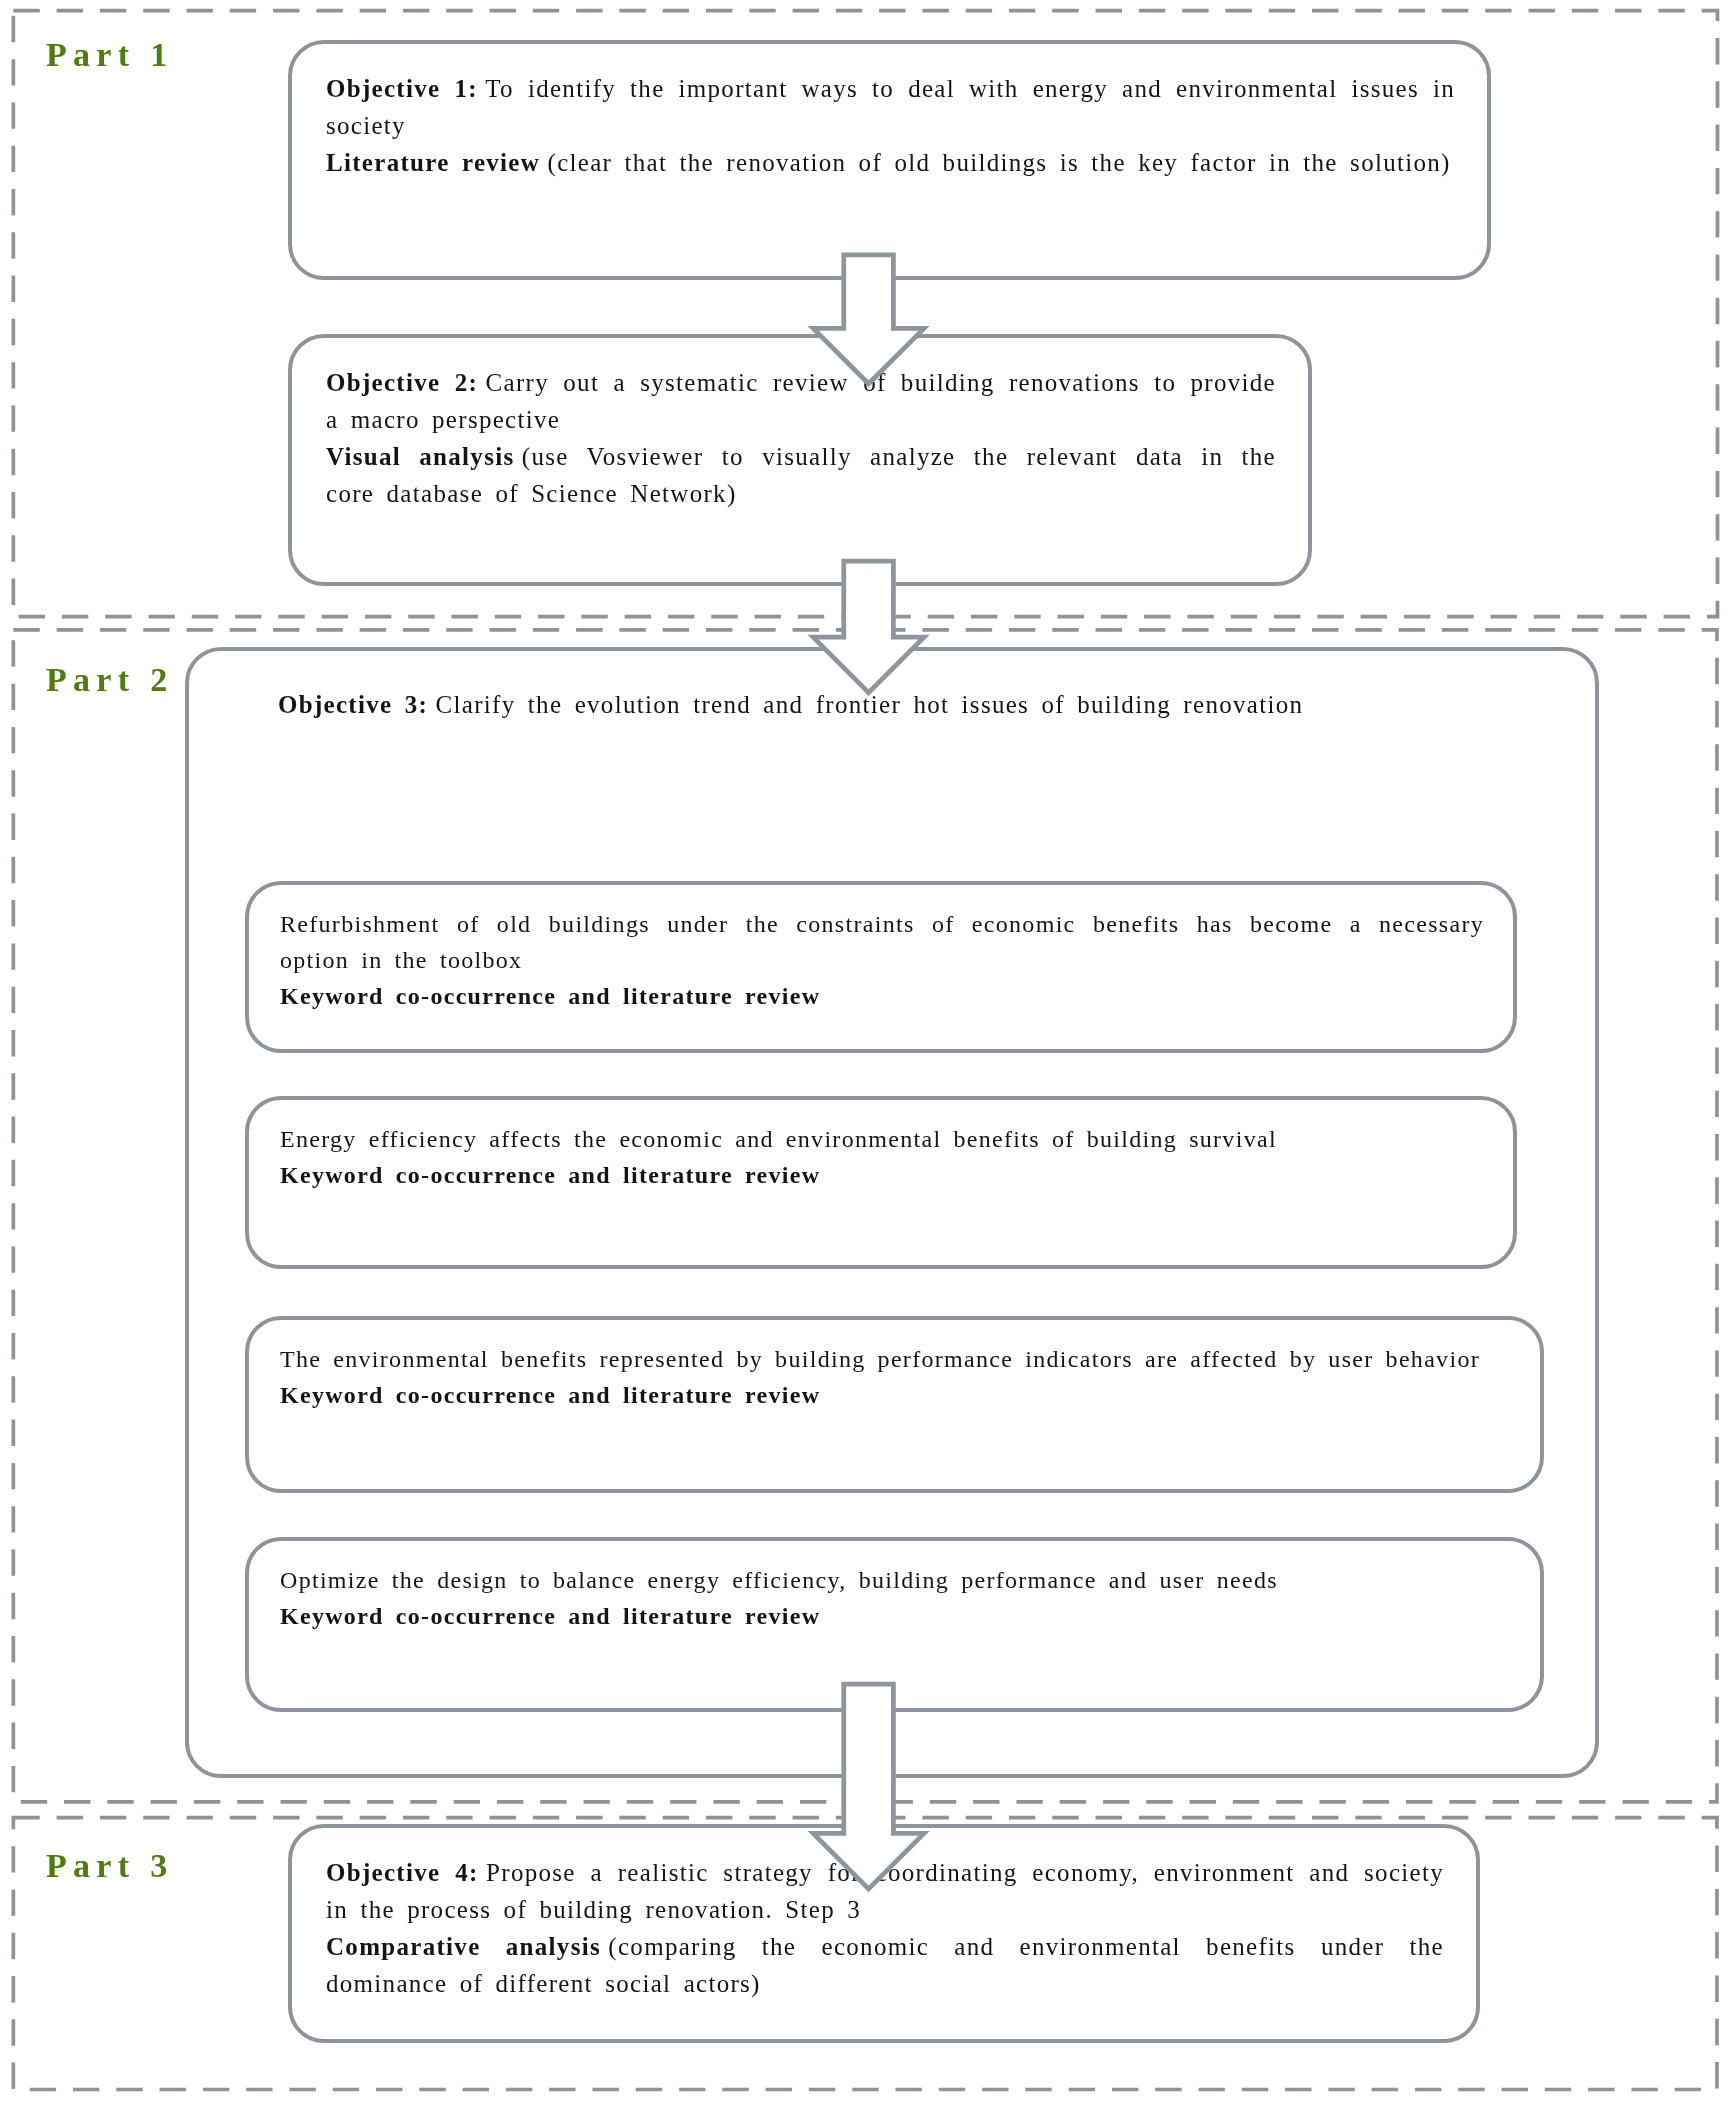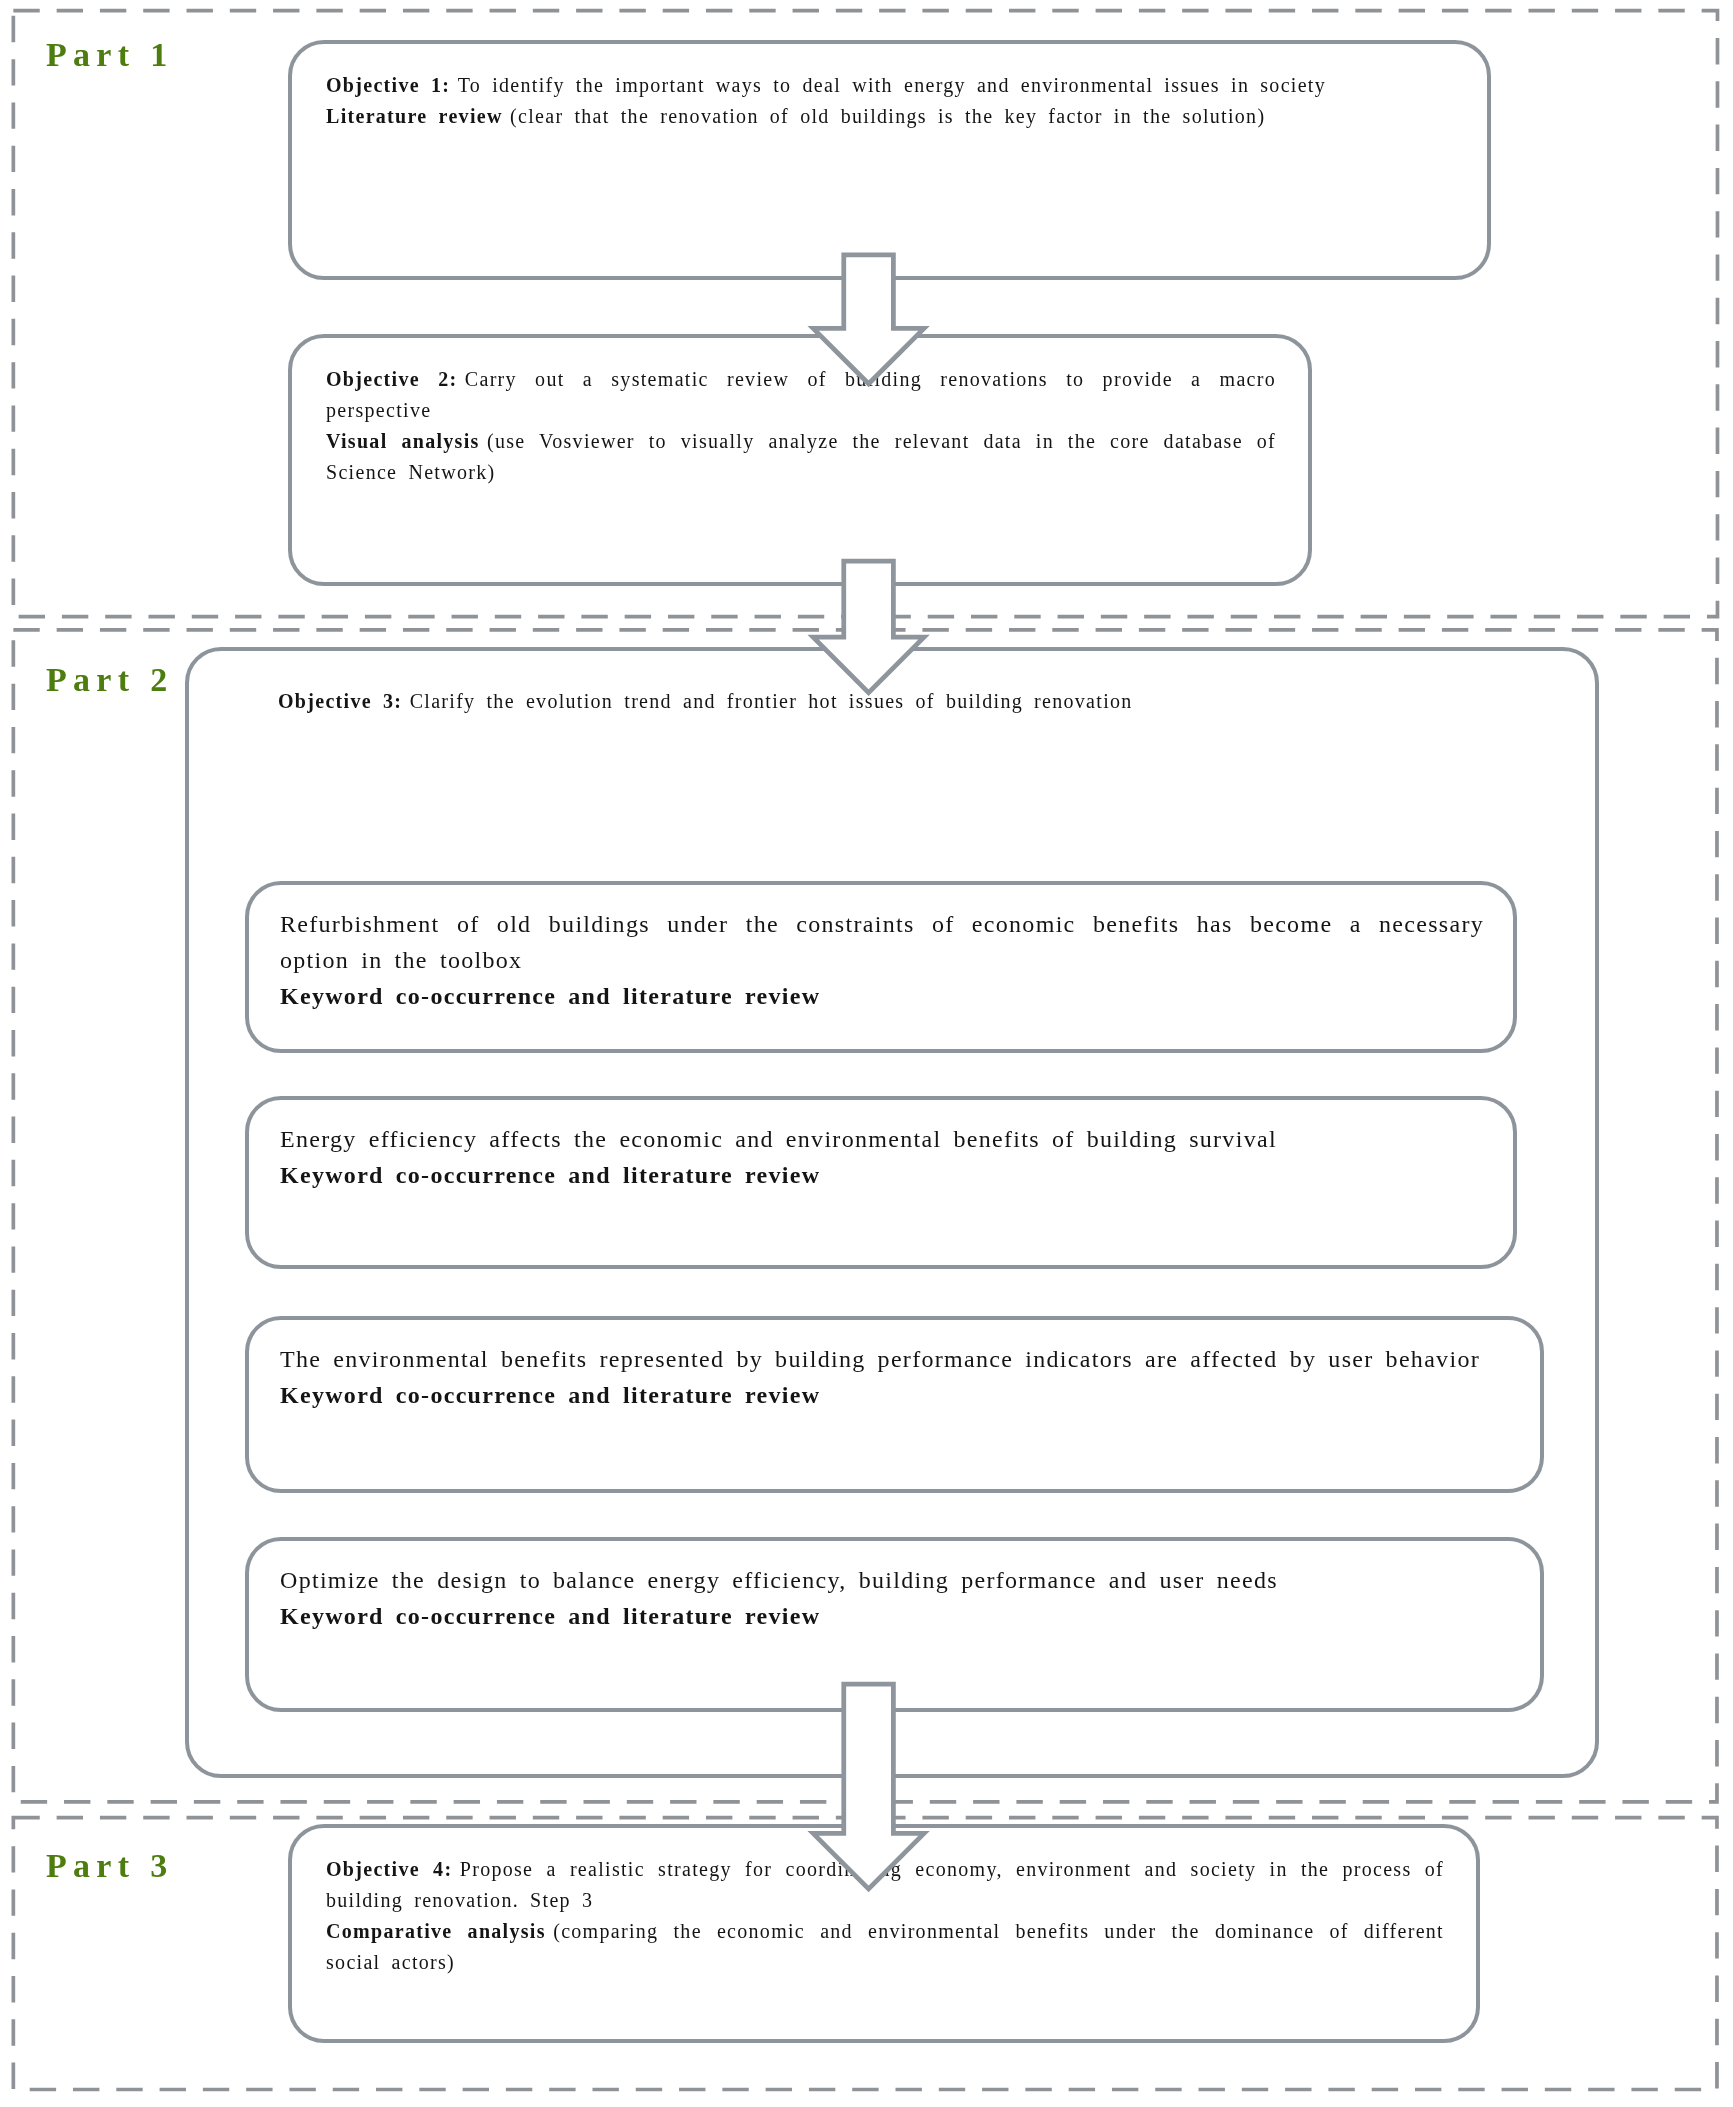--- a/index.html
+++ b/index.html
@@ -14,21 +14,21 @@
     font-size:34px;font-weight:bold;letter-spacing:6.3px;
     color:#4d7c0f;white-space:nowrap;z-index:3;
   }
   .round-box{
     position:absolute;background:#ffffff;
     border:4.8px solid #8d949b;border-radius:36px;
     box-sizing:border-box;z-index:2;
   }
   .obj-box{padding:26.4px 32px 0 34px;}
   .obj-box p, .finding p, .bigbox-header p{
-    margin:0;font-size:20px;line-height:31px;
+    margin:0;font-size:25px;line-height:37px;
     letter-spacing:1.3px;word-spacing:4.8px;
     text-align:justify;
   }
   .finding p{font-size:24px;line-height:36px;}
   b.seg{font-weight:bold;}
   .seg-gap{margin-left:7.4px;}
   .bigbox-header{margin:35px 32px 0 89px;}
   .finding{padding:21px 29px 0 31px;}
   .method-line{font-weight:bold;}
   #connector-layer{

